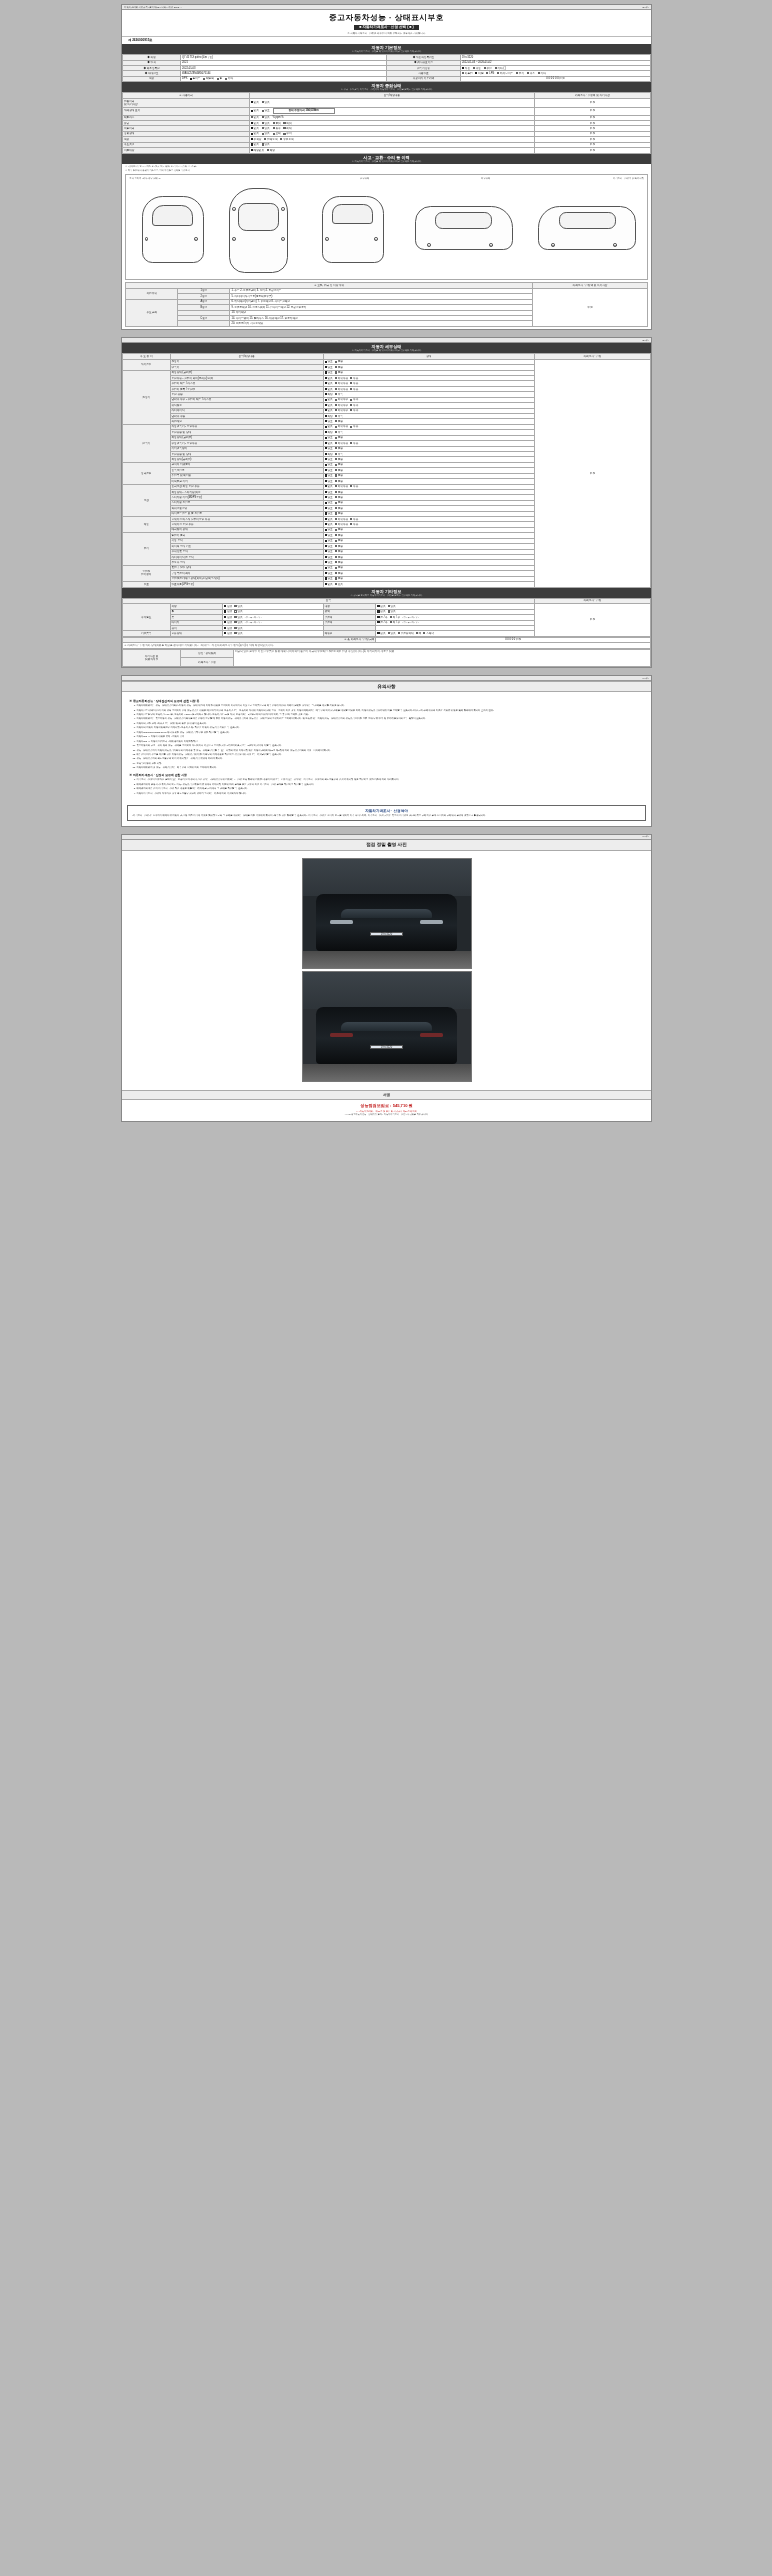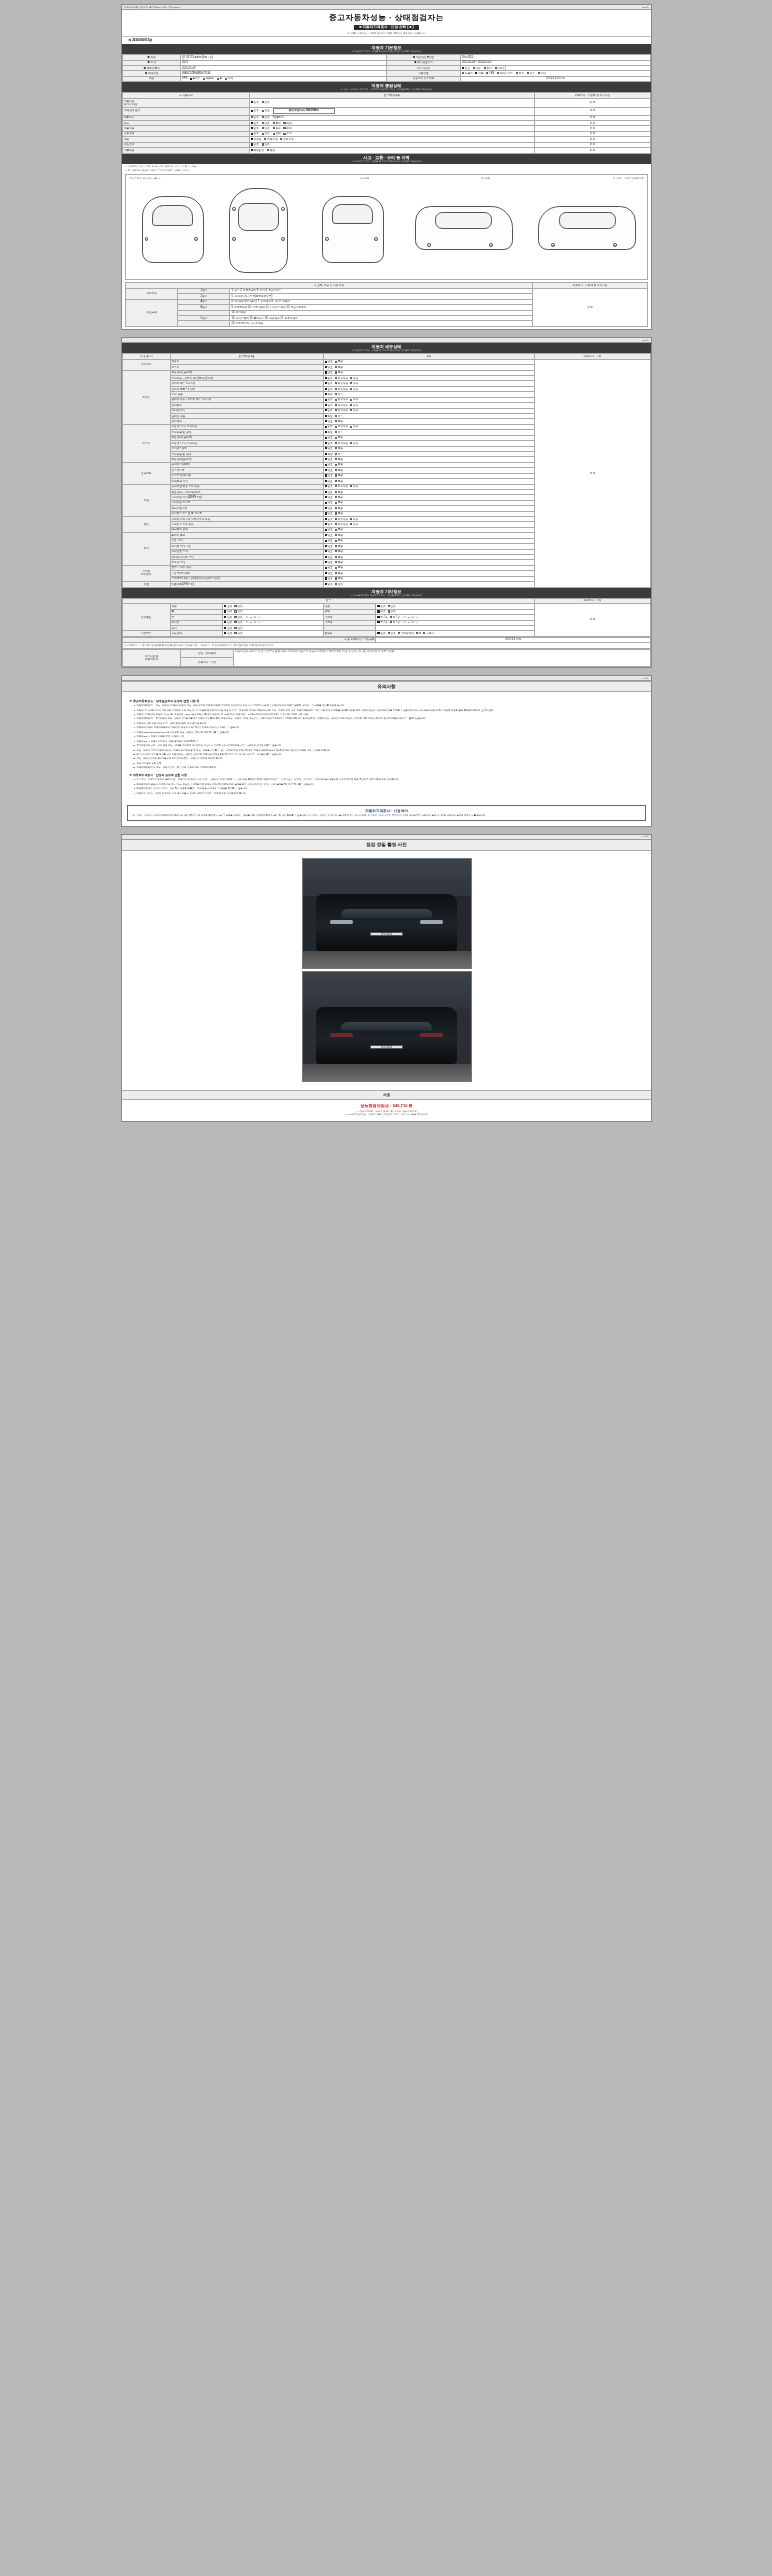--- a/index.html
+++ b/index.html
@@ -283,21 +283,21 @@
 
 <div class="page">
 
   <div class="sheet">
     <div class="topbar">
       <span>자동차관리법 시행규칙 [별지 제82호서식] &lt;개정 2022.  &gt;</span>
       <span>(3/4면)</span>
     </div>
 
     <div class="doc-title">
-      <div class="t1">중고자동차성능 · 상태점검자는</div>
+      <div class="t1">중고자동차성능 · 상태표시부호</div>
       <div class="t2">■ 자동차가격조사 · 산정 선택 ( ■ )</div>
       <div class="t3">※ 자동차가격조사 · 산정은 매수인이 직접 선택하는 경우에만 기재합니다.</div>
     </div>
 
     <div class="docnum">제 2636000915호</div>
 
     <div class="band">
       <span>자동차 기본정보</span>
       <span class="sub">※ 자동차가격조사 · 산정을 매수인이 직접 선택한 경우에만 기재합니다.</span>
     </div>

